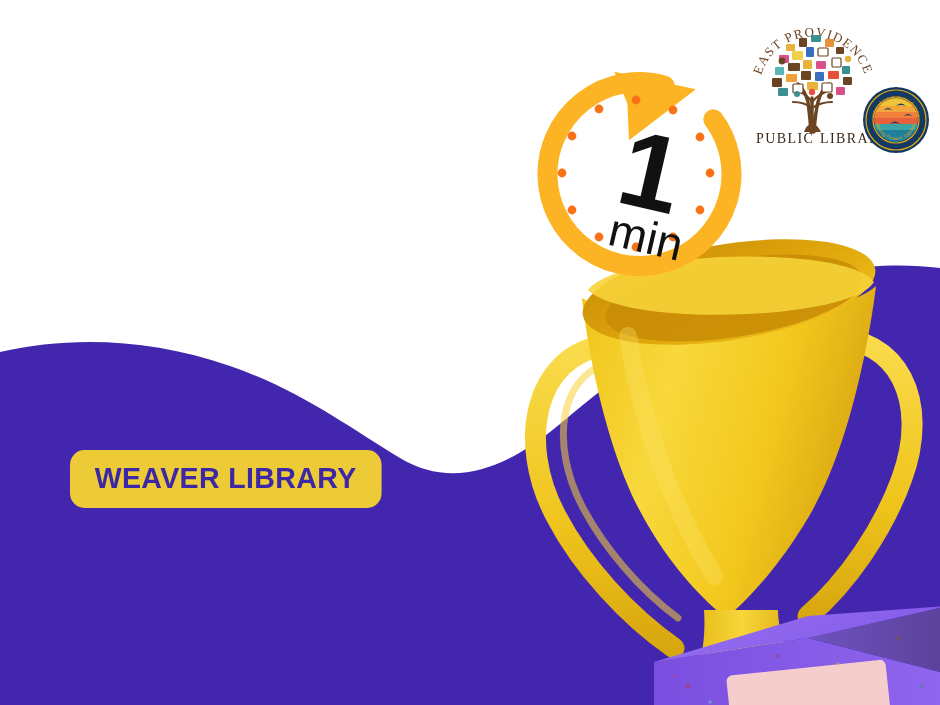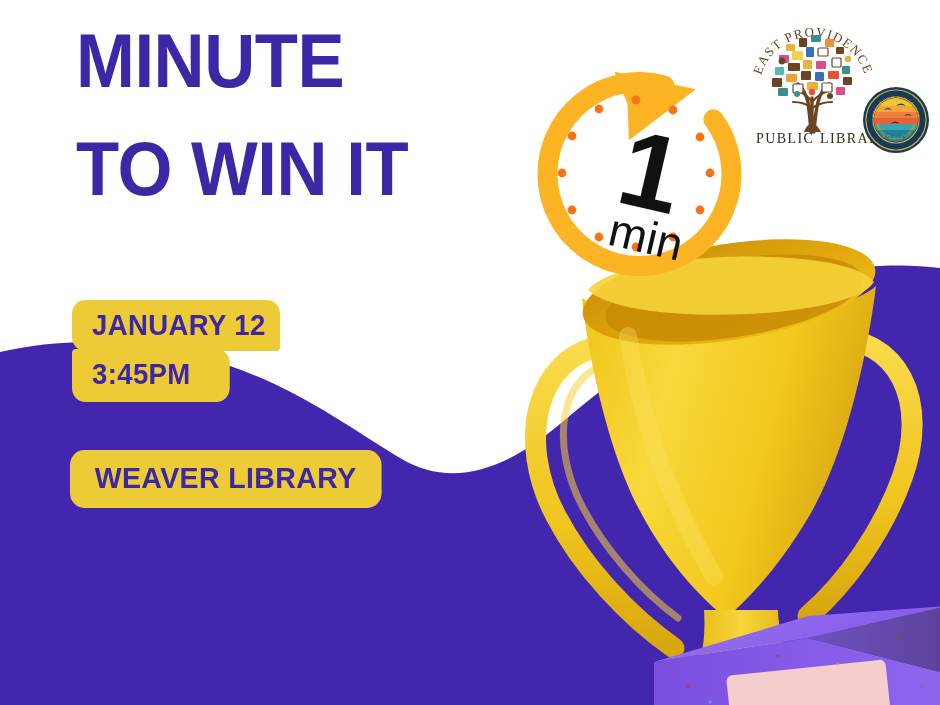--- a/index.html
+++ b/index.html
@@ -185,33 +185,21 @@
 
 <div id="poster">
 
   <svg class="bg-wave" viewBox="0 0 940 705" preserveAspectRatio="none">
     <rect x="0" y="0" width="940" height="705" fill="#ffffff"></rect>
     <path d="M0,352 C70,336 150,338 230,366 C300,390 350,428 400,458
              C452,489 505,470 560,424 C620,374 690,318 760,292
              C830,266 890,262 940,268 L940,705 L0,705 Z" fill="#4226ad"></path>
   </svg>
 
-  <div class="headline">
-    <span class="headline-line l1">MINUTE</span>
-    <span class="headline-line l2">TO WIN IT</span>
-  </div>
-
-  <div class="badge-group">
-    <div class="badge badge-date-top">
-      <span>JANUARY 12</span>
-    </div>
-    <div class="badge badge-date-bottom">
-      <span>3:45PM</span>
-    </div>
-  </div>
+
 
   <div class="badge-venue">
     <span>WEAVER LIBRARY</span>
   </div>
 
 
   <div class="trophy">
     <svg viewBox="0 0 470 522" width="470" height="522">
       <defs>
         <linearGradient id="cupGrad" x1="0" y1="0" x2="1" y2="0.3">

